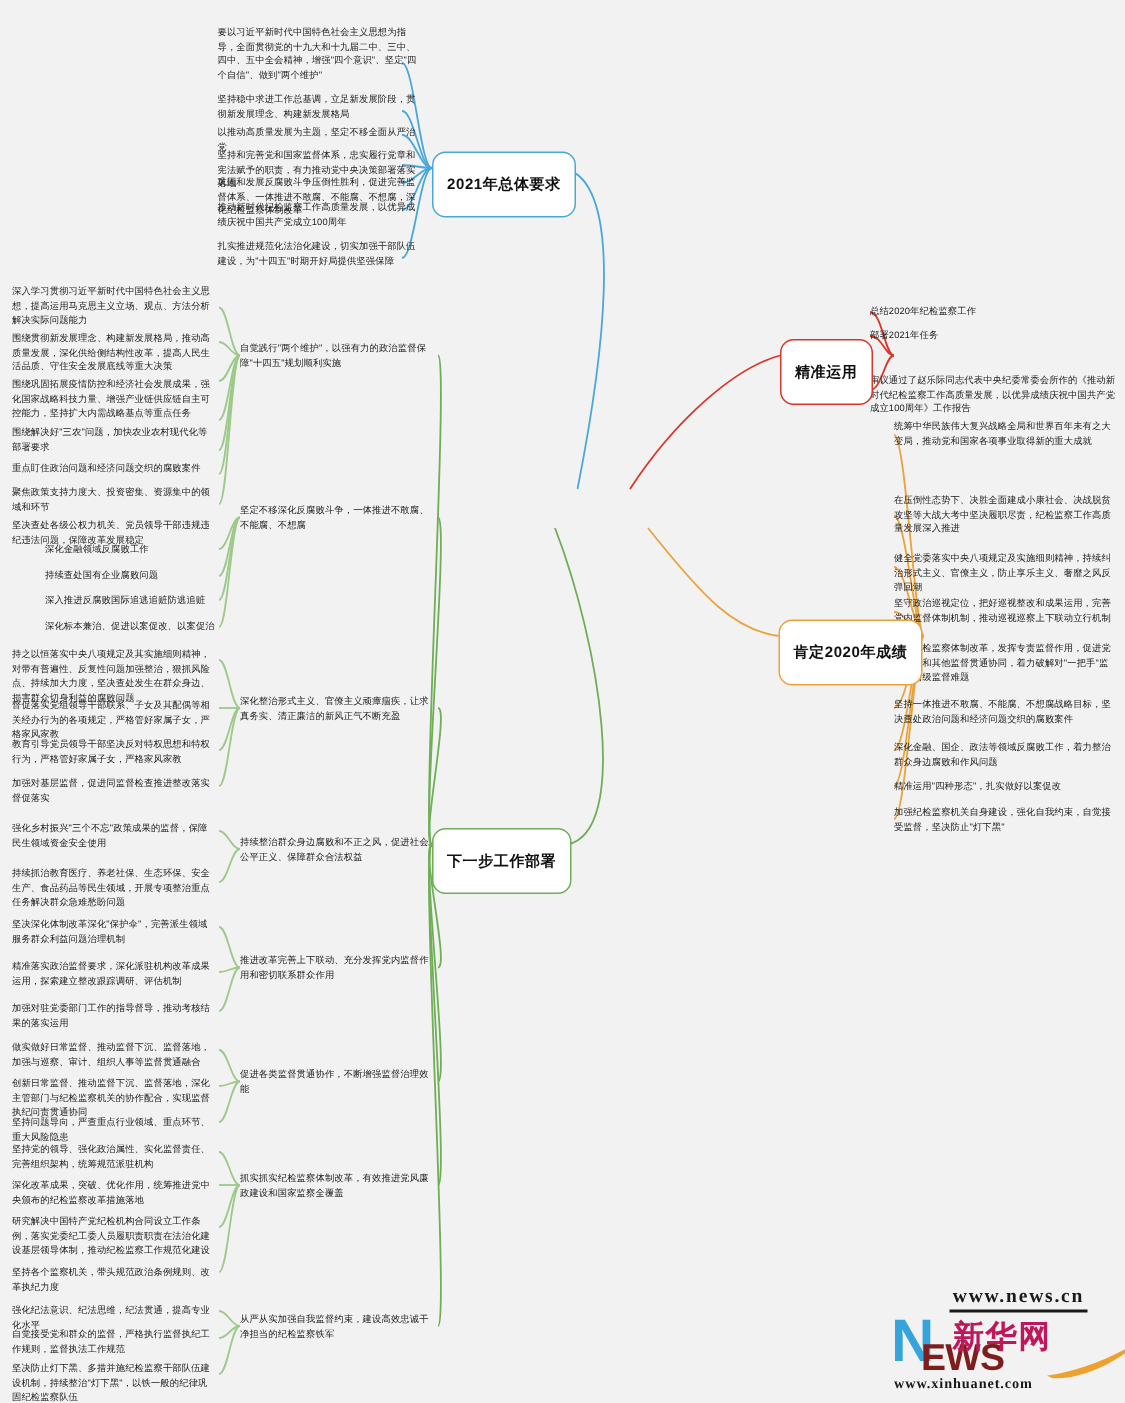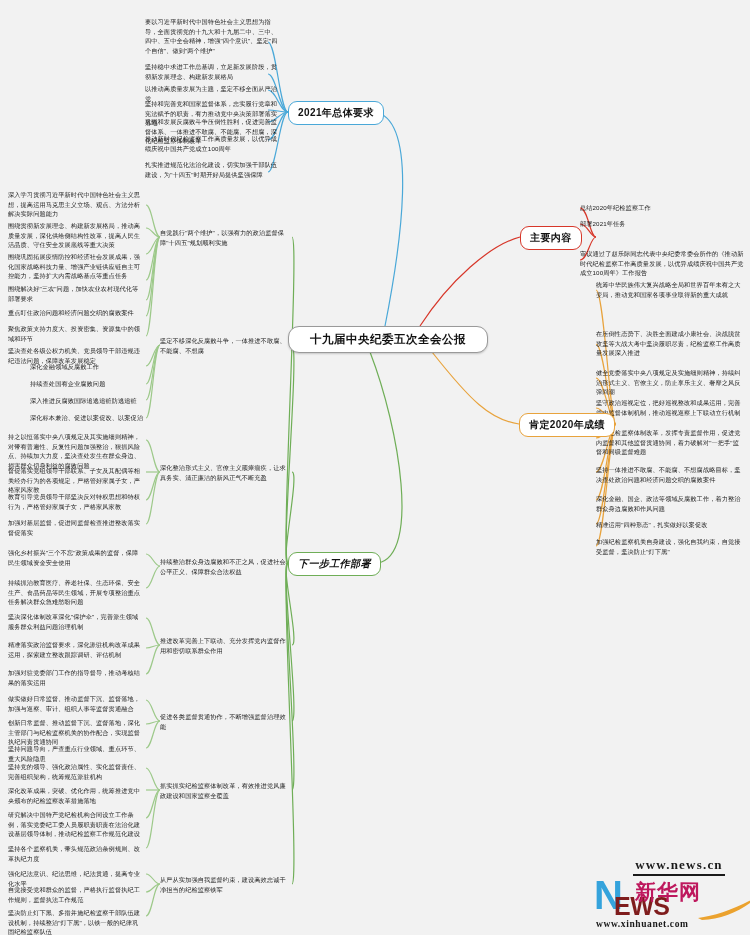--- a/index.html
+++ b/index.html
@@ -34,34 +34,34 @@
     font-size: 11.5px;
     font-weight: bold;
     color: #111;
     letter-spacing: 0.5px;
     box-shadow: 0 1px 2px rgba(0,0,0,0.18);
     z-index: 6;
   }
   
   .branch-node {
     position: absolute;
-    padding: 4px 9px;
+    padding: 14px 9px;
     background: #ffffff;
     border-radius: 9px;
     font-size: 10px;
     font-weight: bold;
     color: #111;
     white-space: nowrap;
     letter-spacing: 0.4px;
     z-index: 5;
   }
   .b-blue   { border: 1.2px solid #4aa8d8; }
   .b-red    { border: 1.2px solid #d7372a; }
   .b-orange { border: 1.2px solid #e8a33d; }
-  .b-green  { border: 1.2px solid #6fae57; font-style: italic; }
+  .b-green  { border: 1.2px solid #6fae57; }
 
   
   .leaf {
     position: absolute;
     font-size: 6.2px;
     line-height: 1.55;
     color: #1a1a1a;
     letter-spacing: 0.1px;
     text-align: left;
     padding-bottom: 1px;
@@ -219,27 +219,26 @@
       <path d="M 160 790 C 154 790 152 790 146 790" stroke="#9dc98a"></path>
       <path d="M 160 790 C 154 790 152 818 146 818" stroke="#9dc98a"></path>
       <path d="M 160 790 C 154 790 152 848 146 848" stroke="#9dc98a"></path>
 
       <path d="M 160 884 C 154 884 152 874 146 874" stroke="#9dc98a"></path>
       <path d="M 160 884 C 154 884 152 892 146 892" stroke="#9dc98a"></path>
       <path d="M 160 884 C 154 884 152 916 146 916" stroke="#9dc98a"></path>
     </g>
   </svg>
 
-  <div class="root-node">十九届中央纪委五次全会公报</div>
 
   <div class="branch-node b-blue" style="left:288px; top:101px;">2021年总体要求</div>
 
   <div class="branch-node b-green" style="left:288px; top:552px;">下一步工作部署</div>
 
-  <div class="branch-node b-red" style="left:520px; top:226px;">主要内容</div>
+  <div class="branch-node b-red" style="left:520px; top:226px;">精准运用</div>
 
   <div class="branch-node b-orange" style="left:519px; top:413px;">肯定2020年成绩</div>
 
   <div class="leaf" style="left:145px; top:17px;  width:134px;">要以习近平新时代中国特色社会主义思想为指导，全面贯彻党的十九大和十九届二中、三中、四中、五中全会精神，增强"四个意识"、坚定"四个自信"、做到"两个维护"</div>
   <div class="leaf" style="left:145px; top:62px;  width:134px;">坚持稳中求进工作总基调，立足新发展阶段，贯彻新发展理念、构建新发展格局</div>
   <div class="leaf" style="left:145px; top:84px;  width:134px;">以推动高质量发展为主题，坚定不移全面从严治党</div>
   <div class="leaf" style="left:145px; top:99px;  width:134px;">坚持和完善党和国家监督体系，忠实履行党章和宪法赋予的职责，有力推动党中央决策部署落实落地</div>
   <div class="leaf" style="left:145px; top:134px; width:134px;">推动新时代纪检监察工作高质量发展，以优异成绩庆祝中国共产党成立100周年</div>
 
   <div class="leaf" style="left:145px; top:117px; width:134px;">巩固和发展反腐败斗争压倒性胜利，促进完善监督体系、一体推进不敢腐、不能腐、不想腐，深化纪检监察体制改革</div>

